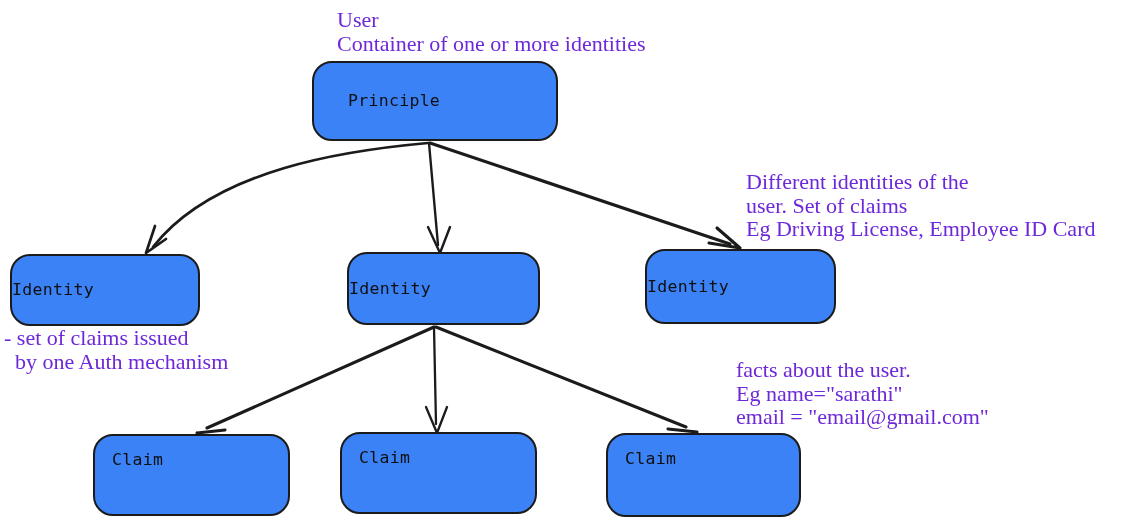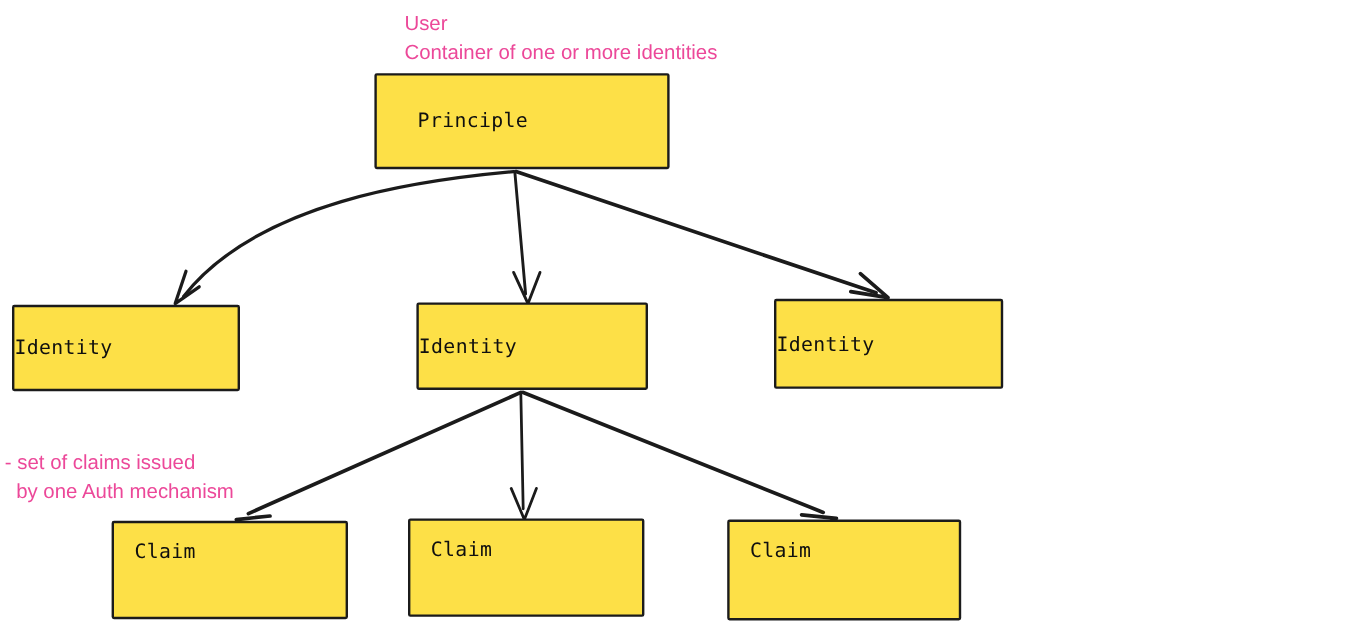--- a/index.html
+++ b/index.html
@@ -19,23 +19,23 @@
     position: absolute;
     left: 0;
     top: 0;
     width: 1123px;
     height: 524px;
     pointer-events: none;
   }
   .node {
     position: absolute;
     box-sizing: border-box;
-    background: #fde047;
+    background: #3b82f6;
     border: 2.6px solid #1b1b1b;
-    border-radius: 2px;
+    border-radius: 20px;
     z-index: 2;
     padding-left: 28px;
   }
   .node-label {
     position: absolute;
     font-family: "DejaVu Sans Mono", monospace;
     font-size: 16.5px;
     color: #0f0f0f;
     letter-spacing: 0.3px;
     white-space: nowrap;
@@ -47,23 +47,23 @@
     transform: translateY(-52%);
     text-align: left;
   }
   .label-topleft {
     left: 17px;
     top: 14px;
     text-align: center;
   }
   .note {
     position: absolute;
-    color: #ec4899;
-    font-family: Liberation Sans, sans-serif;
-    font-size: 17px;
+    color: #6d28d9;
+    font-family: Liberation Serif, serif;
+    font-size: 22px;
     line-height: 23.5px;
     white-space: pre;
     z-index: 3;
     font-weight: 500;
   }
 </style>
 </head>
 <body>
 
 <div id="canvas">
@@ -128,18 +128,24 @@
     <span class="node-label label-topleft">Claim</span>
   </div>
 
   <div class="node" style="left:606px; top:433px; width:195px; height:84px;">
     <span class="node-label label-topleft">Claim</span>
   </div>
 
   <div class="note" style="left:337px; top:8px;">User
 Container of one or more identities</div>
 
+  <div class="note" style="left:746px; top:170px;">Different identities of the
+user. Set of claims
+Eg Driving License, Employee ID Card</div>
 
-  <div class="note" style="left:4px; top:326px;margin-top:48px;">- set of claims issued
+  <div class="note" style="left:4px; top:326px;">- set of claims issued
   by one Auth mechanism</div>
 
+  <div class="note" style="left:736px; top:358px;">facts about the user.
+Eg name="sarathi"
+email = "email@gmail.com"</div>
 
 </div>
 
 </body></html>

